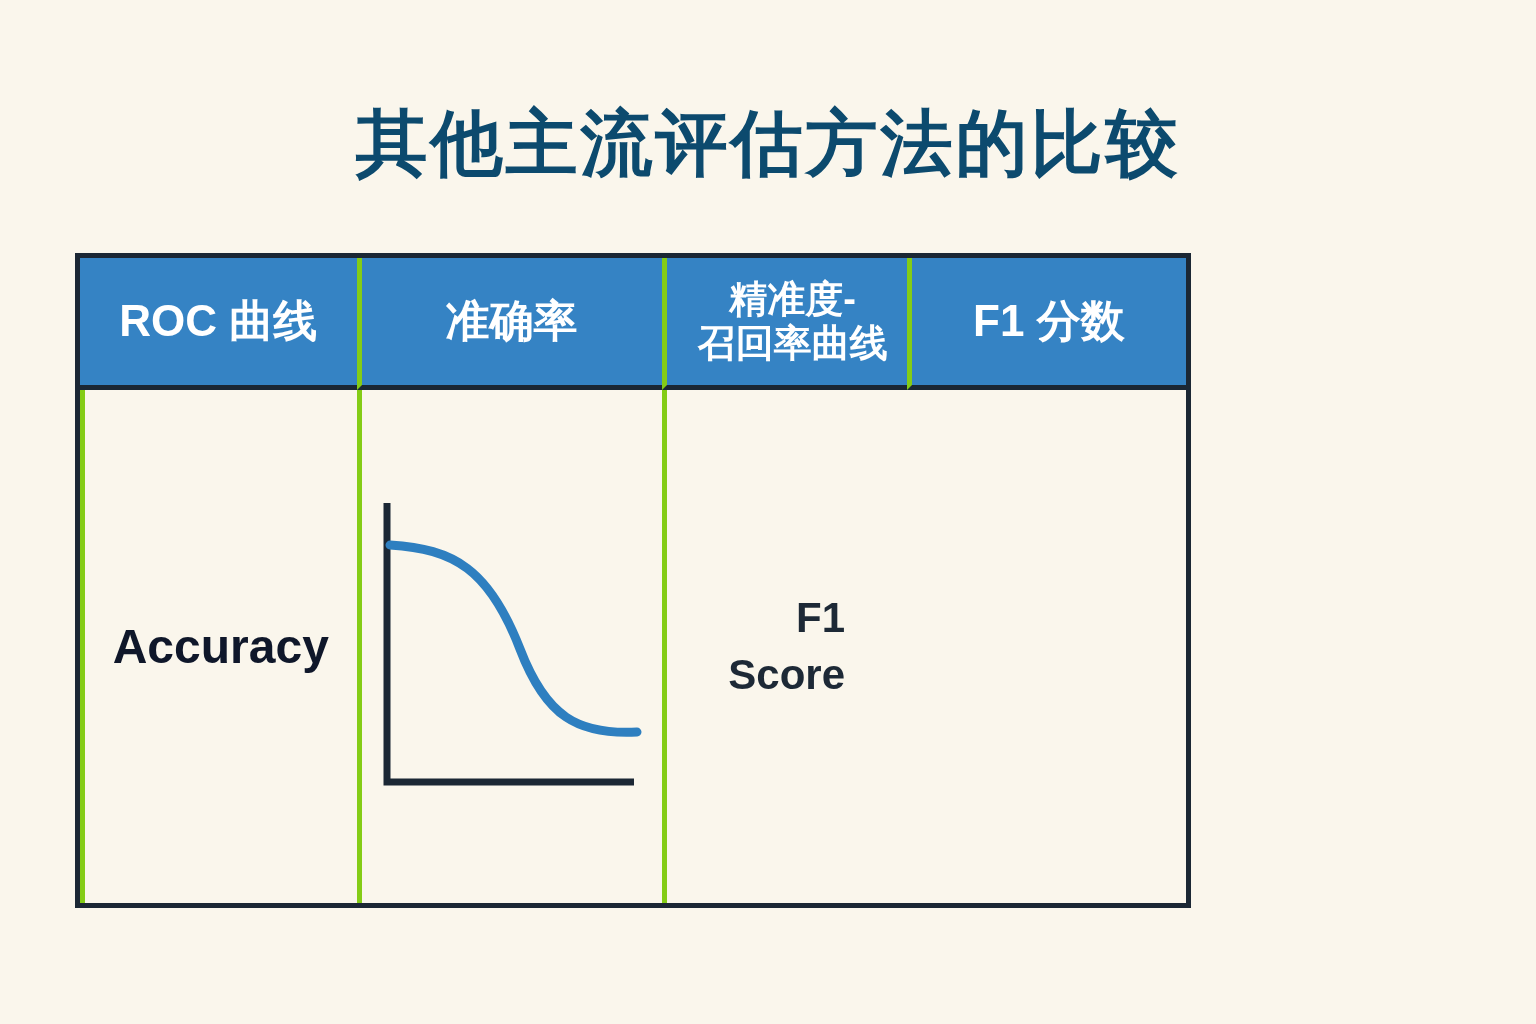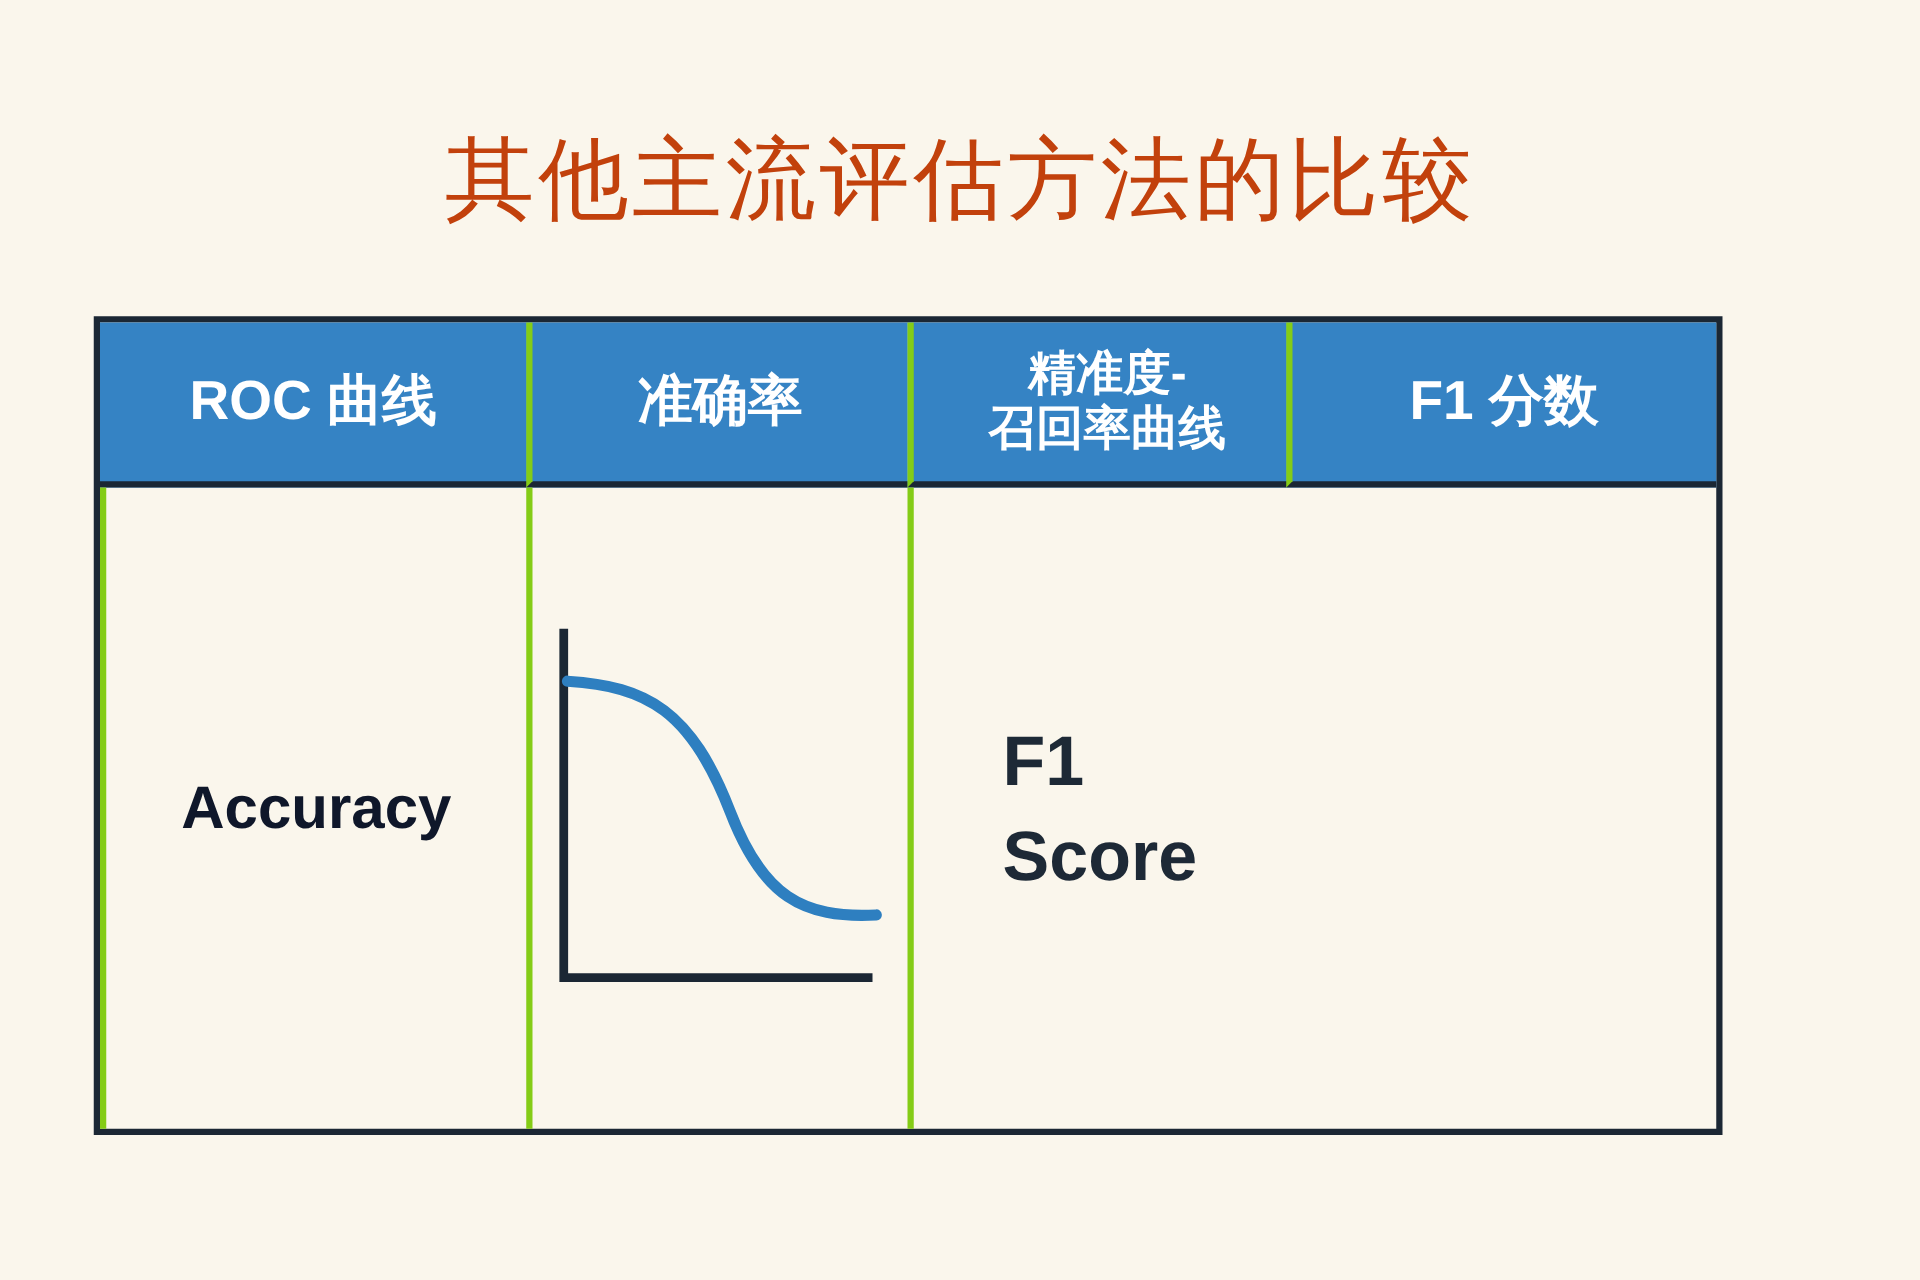--- a/index.html
+++ b/index.html
@@ -11,29 +11,29 @@
     color: #1d2936;
     overflow: hidden;
   }
   .title {
     position: absolute;
     top: 96px;
     left: 0;
     width: 100%;
     text-align: center;
     font-size: 72px;
-    font-weight: 400;
+    font-weight: 700;
     letter-spacing: 3px;
-    color: #c2410c;
+    color: #0c4a6e;
   }
   .table {
     position: absolute;
     left: 75px;
     top: 253px;
-    width: 1303px;
+    width: 1116px;
     height: 655px;
     border: 5px solid #1b2734;
     display: grid;
     grid-template-columns: 1.06fr 0.93fr 0.94fr 1.07fr;
     grid-template-rows: 132px 1fr;
     background: #faf6ec;
   }
   .cell { border-left: 5px solid #84cc16; }
   .cell.first { border-left: none; }
   .header-cell {
@@ -67,25 +67,25 @@
     max-width: 320px;
     line-height: 1.55;
   }
   .big-text {
     font-size: 48px;
     font-weight: 600;
     color: #0f172a;
     text-align: center;
   }
   .f1-text {
-    font-size: 56px;
+    font-size: 42px;
     font-weight: 700;
     white-space: pre-line;
     line-height: 1.35;
-    text-align: left;
+    text-align: right;
     color: #1d2936;
   }
   svg.mini-chart { display: block; }
   .axis { stroke: #1b2734; stroke-width: 7; fill: none; }
   .curve { stroke: #2e7fc0; stroke-width: 9; fill: none; stroke-linecap: round; }
 </style>
 </head>
 <body>
 
 <h1 class="title">其他主流评估方法的比较</h1>

